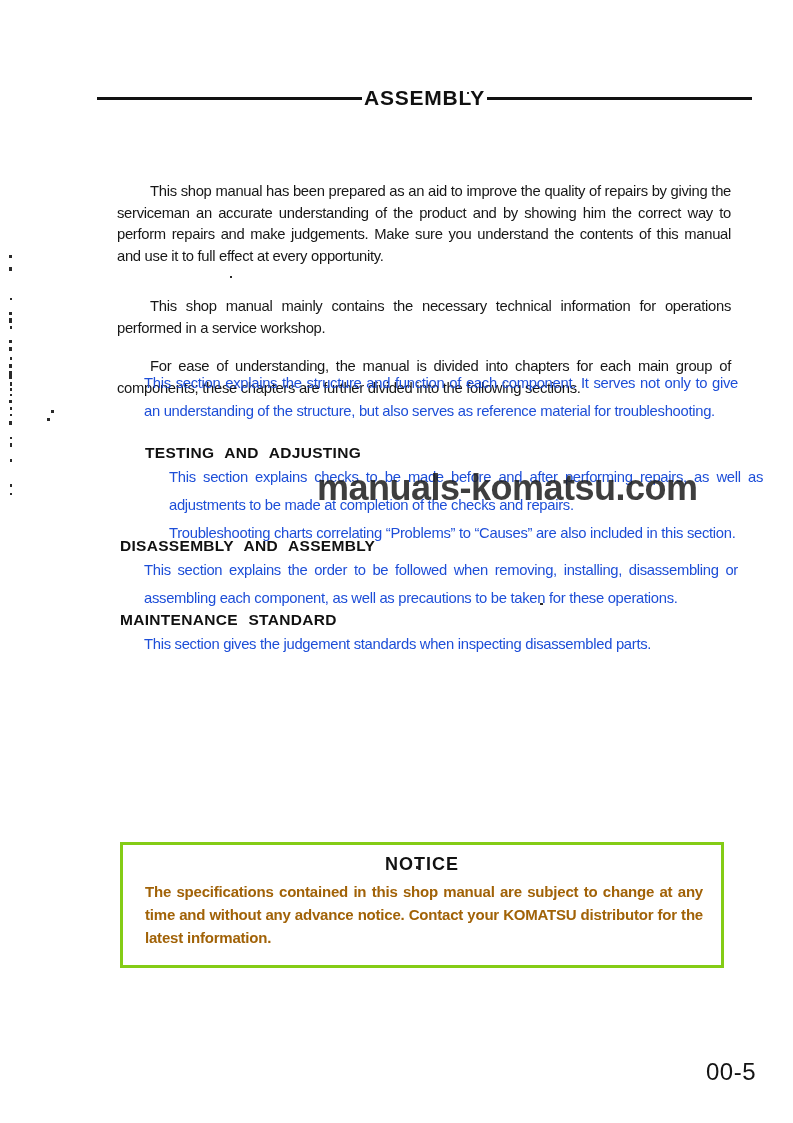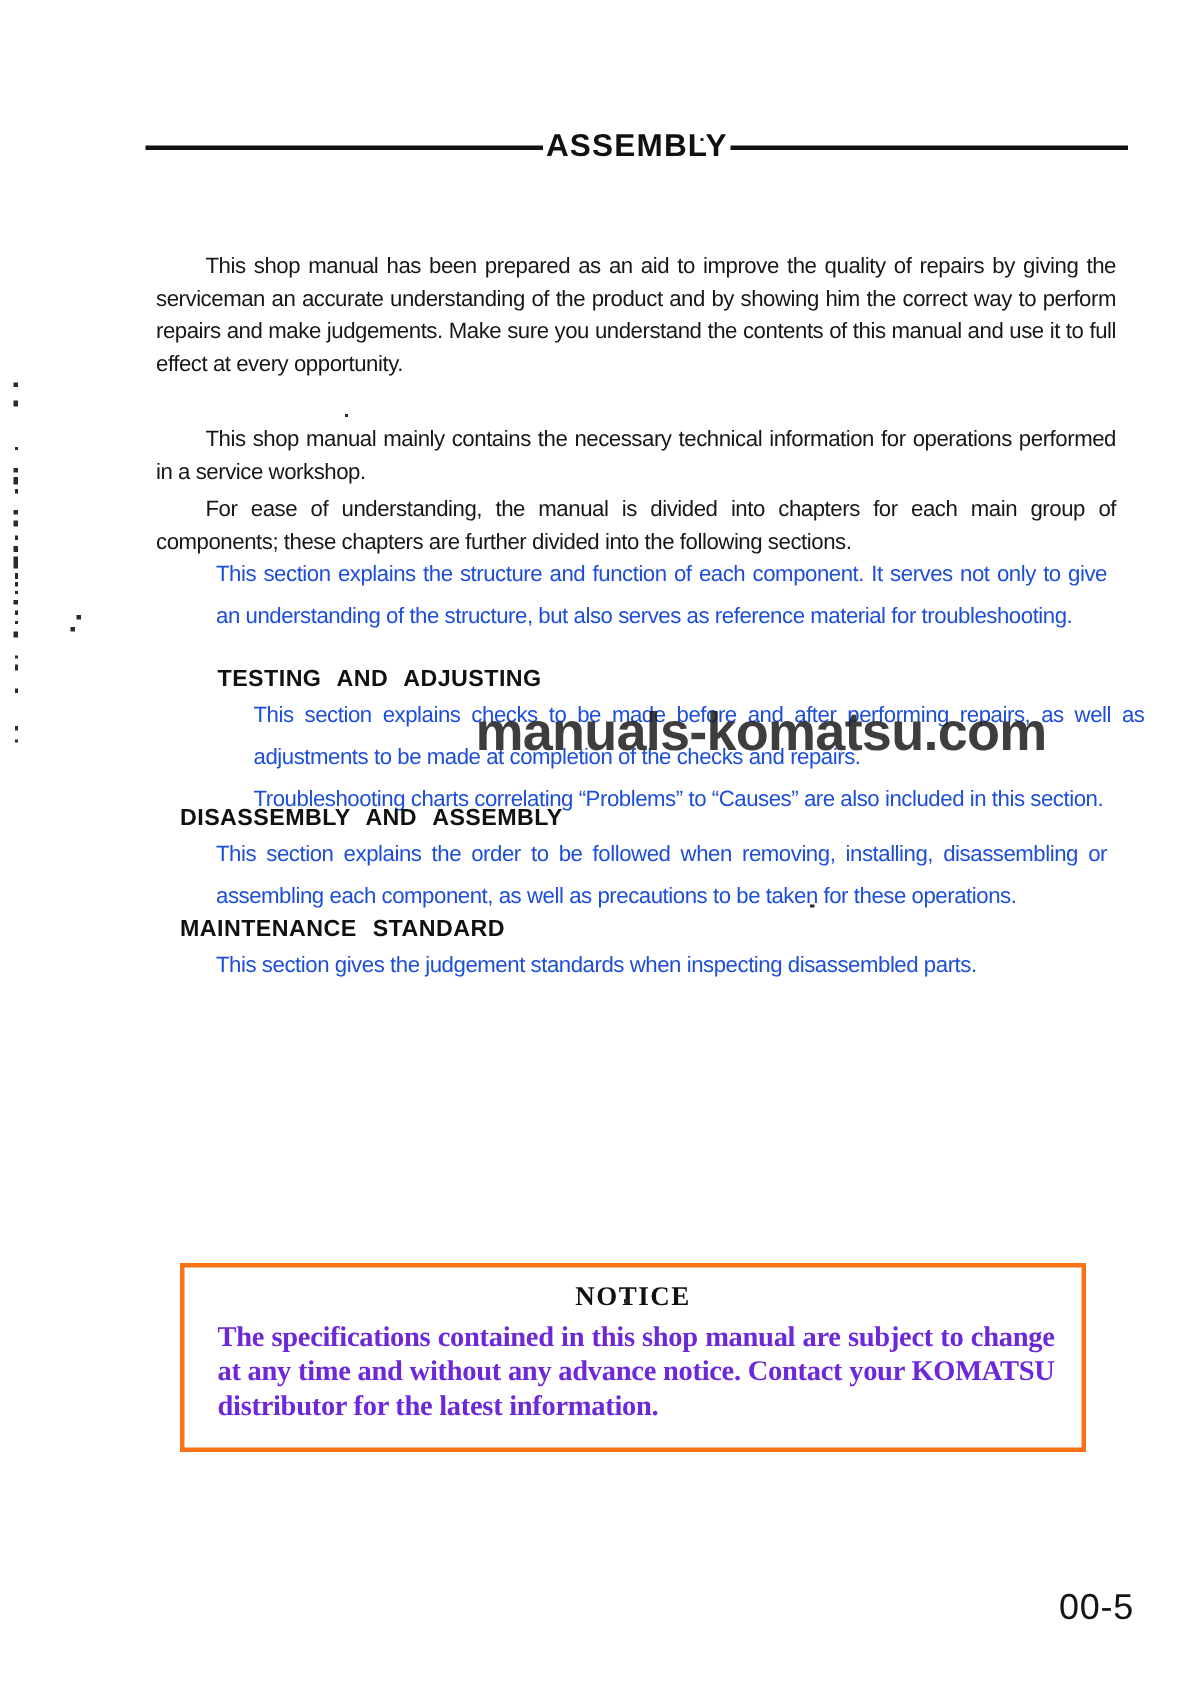--- a/index.html
+++ b/index.html
@@ -44,21 +44,21 @@
   .copy {
     position: absolute;
     left: 100px;
     width: 648px;
     font-size: 14.8px;
     letter-spacing: -0.3px;
     line-height: 21.6px;
     text-align: justify;
     color: #171717;
   }
-  .copy p { margin: 4px; text-indent: 33px; }
+  .copy p { margin: 17px; text-indent: 33px; }
 
   #intro-1 { top: 164px; }
   #intro-23 { top: 279px; }
 
   .section {
     position: absolute;
     left: 120px;
     width: 618px;
   }
   .section h3 {
@@ -97,41 +97,40 @@
     z-index: 5;
   }
 
   
   .notice {
     position: absolute;
     left: 120px;
     top: 842px;
     width: 598px;
     height: 112px;
-    border: 3px solid #f97316;
+    border: 3px solid #84cc16;
     padding-top: 8px;
-    font-family: Liberation Serif, serif;
   }
   .notice .notice-title {
     text-align: center;
     font-size: 18px;
     font-weight: bold;
     letter-spacing: 1px;
     line-height: 22px;
     color: #111;
   }
   .notice .notice-body {
     margin: 5px 0 0 0;
     padding: 0 18px 0 22px;
-    font-size: 19px;
+    font-size: 15px;
     font-weight: bold;
     letter-spacing: -0.2px;
     line-height: 23px;
     text-align: justify;
-    color: #6d28d9;
+    color: #a16207;
   }
 
   
   .page-number {
     position: absolute;
     left: 706px;
     top: 1058px;
     font-size: 24px;
     letter-spacing: 0.5px;
     color: #141414;

